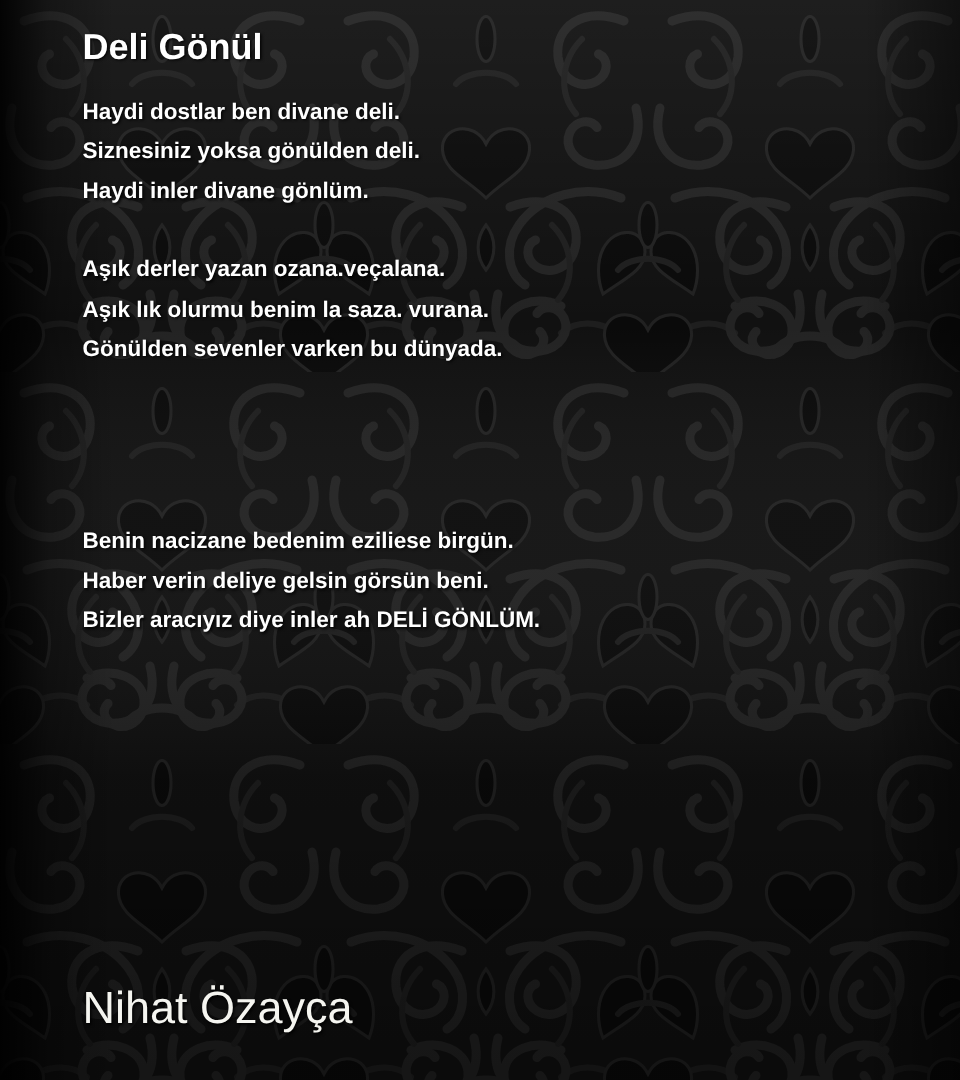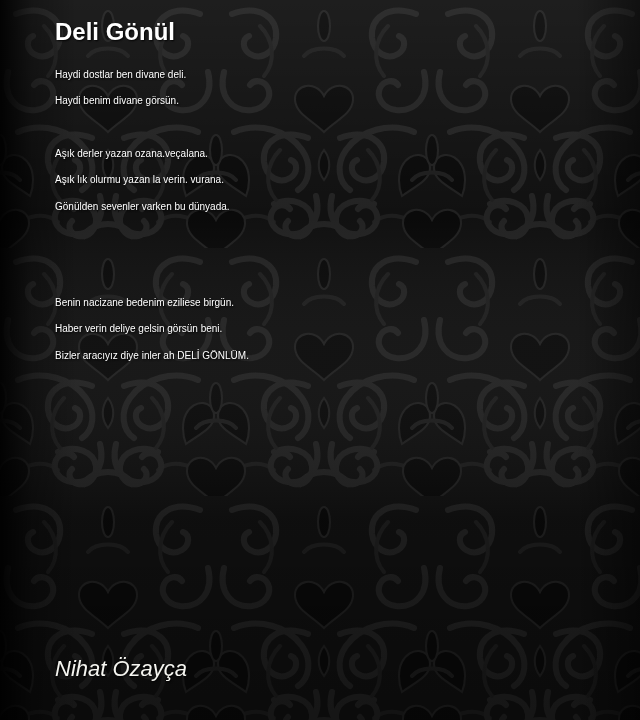--- a/index.html
+++ b/index.html
@@ -58,37 +58,36 @@
     color: #ffffff;
     text-shadow: 1px 1px 2px rgba(0,0,0,0.9);
   }
   .stanza {
     margin: 0;
   }
   .stanza + .stanza {
     margin-top: 26px;
   }
   .stanza.big-gap {
-    margin-top: 70px;
+    margin-top: 102px;
   }
   .stanza p {
     margin: 0;
-    font-size: 10px;
-    font-weight: normal;
+    font-size: 15px;
+    font-weight: bold;
     line-height: 26.4px;
     color: #ffffff;
     text-shadow: 1px 1px 2px rgba(0,0,0,0.9);
     white-space: nowrap;
   }
   .poem-author {
     position: absolute;
     left: 55px;
     top: 656px;
-    font-size: 22px;
-    font-style: italic;
+    font-size: 30px;
     color: #f5f5f0;
     text-shadow: 1px 1px 2px rgba(0,0,0,0.9);
   }
 </style>
 </head>
 <body>
 
 <div class="page">
 
   <svg class="bg-svg" viewBox="0 0 640 720" xmlns="http://www.w3.org/2000/svg" aria-hidden="true">
@@ -134,26 +133,27 @@
     <rect width="640" height="720" fill="url(#damask)"></rect>
     <rect width="640" height="720" fill="url(#gradVert)"></rect>
     <rect width="640" height="720" fill="url(#gradHoriz)"></rect>
   </svg>
 
   <div class="content">
     <h1 class="poem-title">Deli Gönül</h1>
 
     <div class="stanza">
       <p>Haydi dostlar ben divane deli.</p>
-      <p>Haydi benim divane görsün.</p>
+      <p>Siznesiniz yoksa gönülden deli.</p>
+      <p>Haydi inler divane gönlüm.</p>
     </div>
 
     <div class="stanza">
       <p>Aşık derler yazan ozana.veçalana.</p>
-      <p>Aşık lık olurmu yazan la verin. vurana.</p>
+      <p>Aşık lık olurmu benim la saza. vurana.</p>
       <p>Gönülden sevenler varken bu dünyada.</p>
     </div>
 
     <div class="stanza big-gap">
       <p>Benin nacizane bedenim eziliese birgün.</p>
       <p>Haber verin deliye gelsin görsün beni.</p>
       <p>Bizler aracıyız diye inler ah DELİ GÖNLÜM.</p>
     </div>
 
     <div class="poem-author">Nihat Özayça</div>

